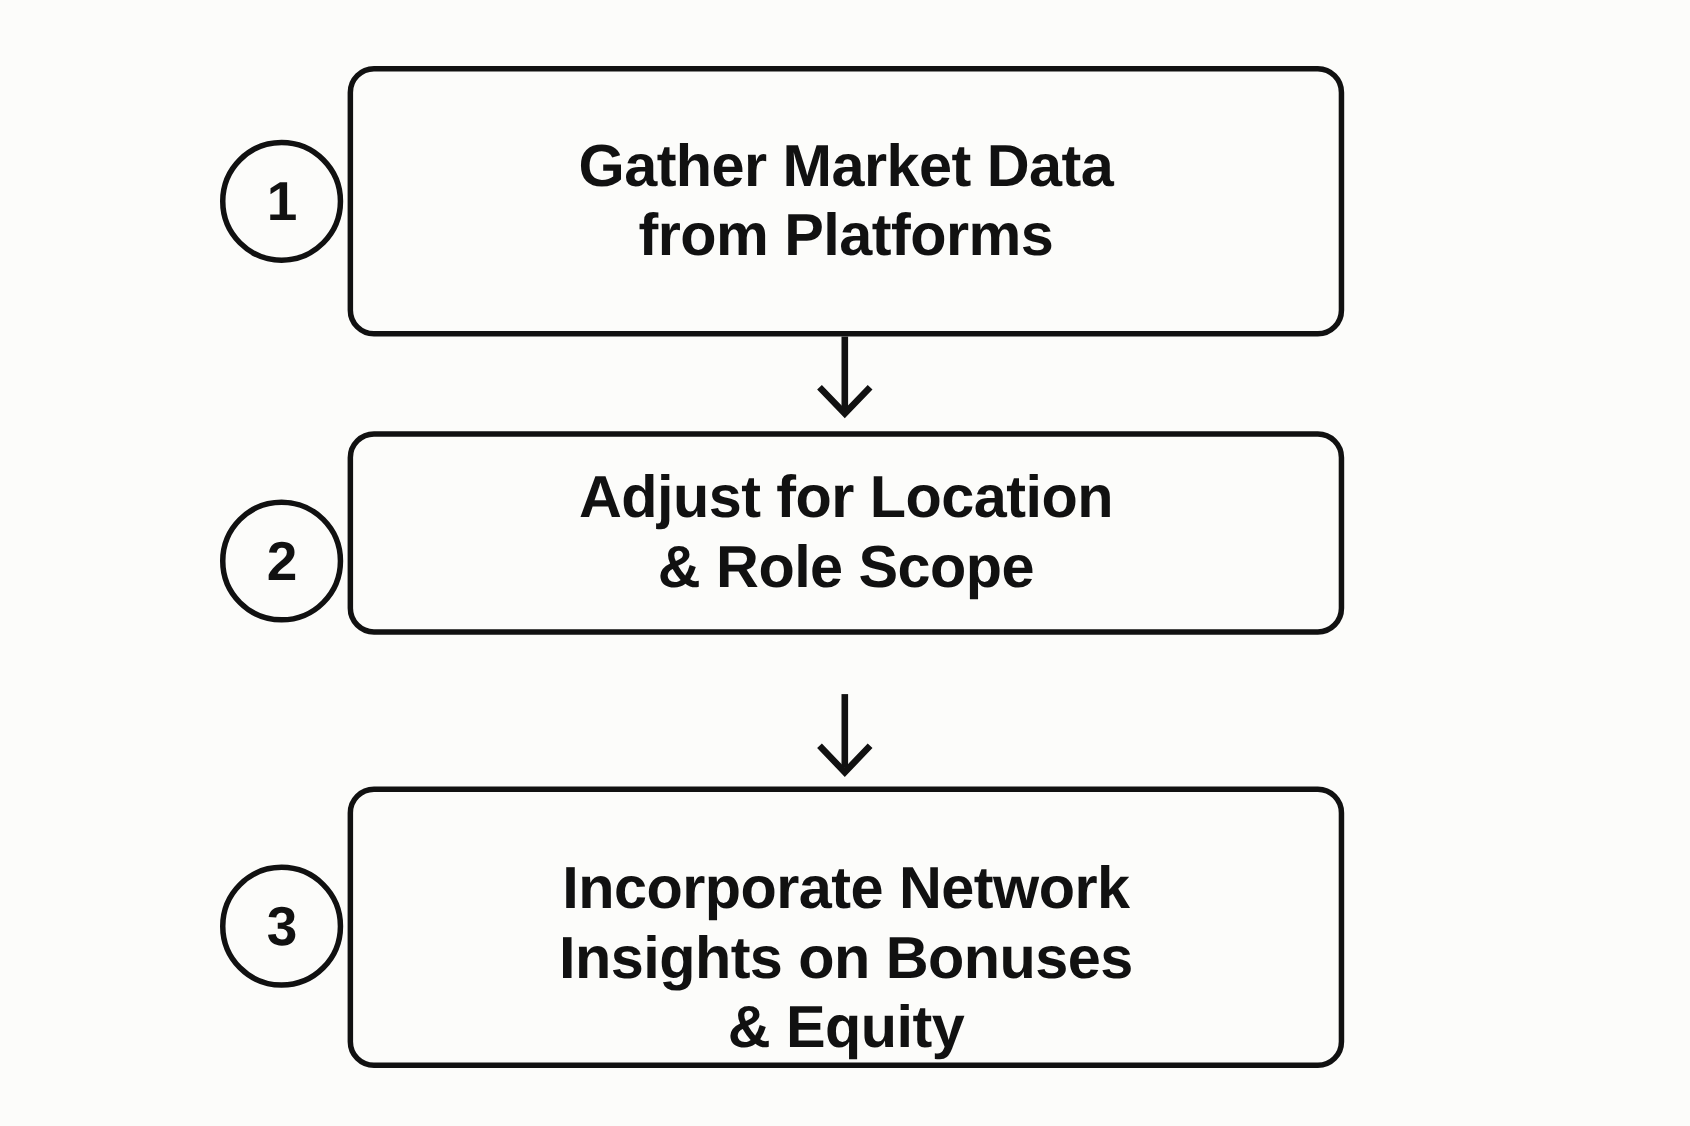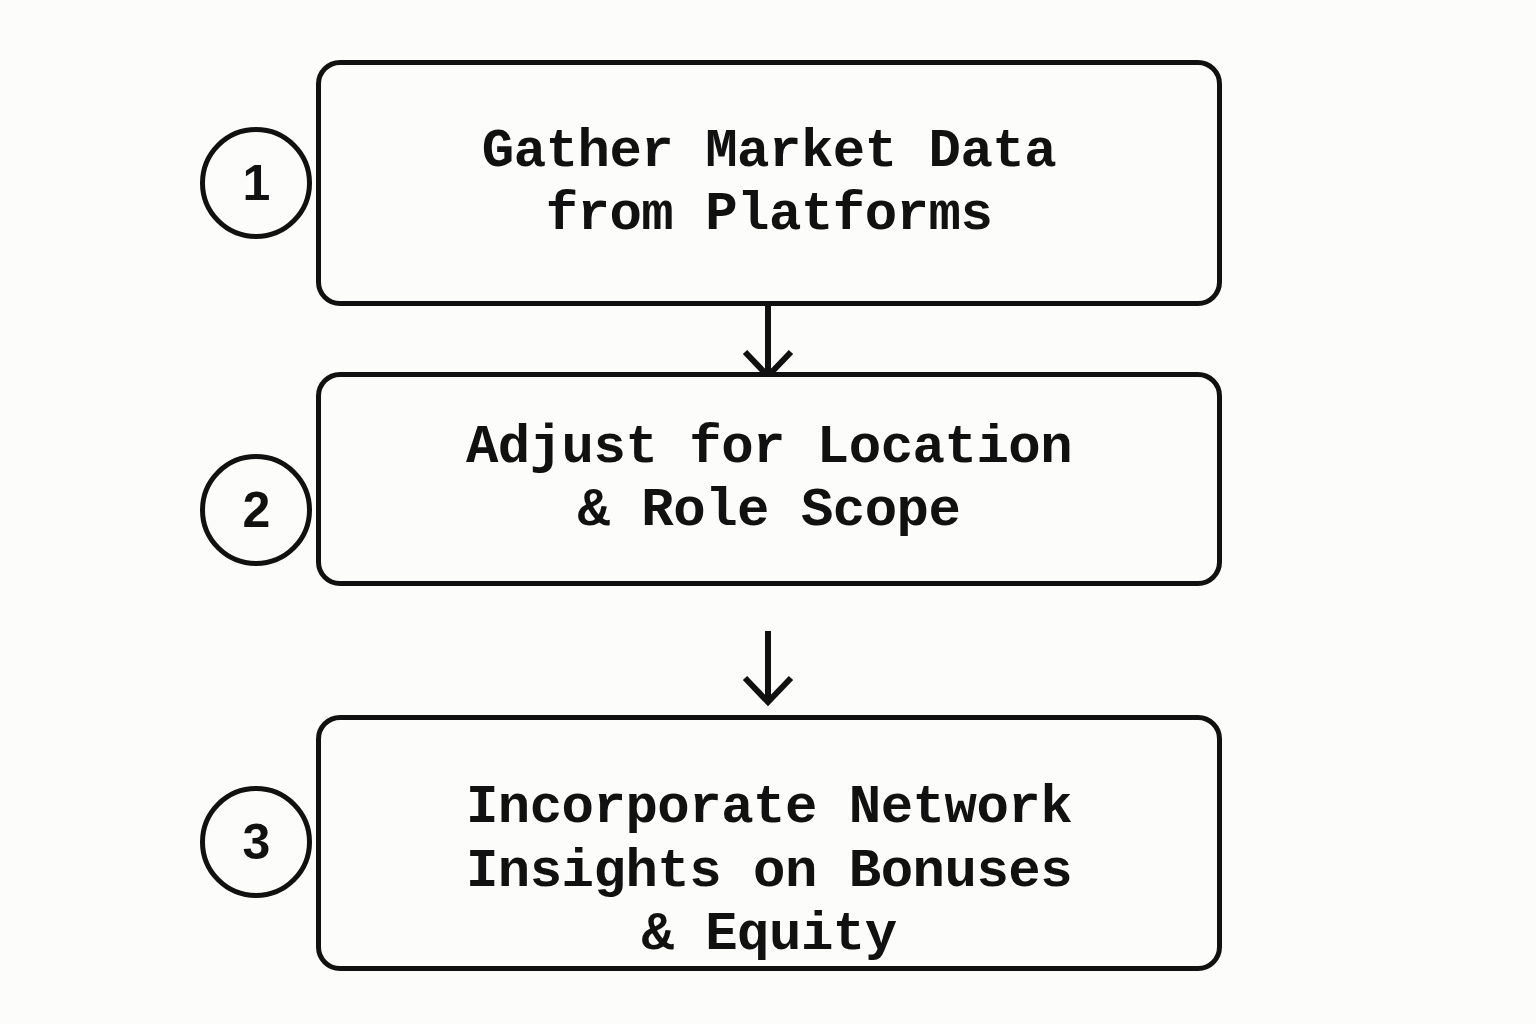--- a/index.html
+++ b/index.html
@@ -44,21 +44,21 @@
     align-items: center;
     justify-content: center;
     z-index: 2;
   }
 
   .step-label {
     display: block;
     width: 100%;
     text-align: center;
     color: #111111;
-    font-family: Liberation Mono, monospace;
+    font-family: Liberation Sans, sans-serif;
     font-weight: bold;
     font-size: 54px;
     line-height: 1.17;
     letter-spacing: -0.5px;
     white-space: pre-line;
     padding: 0 30px;
     box-sizing: border-box;
   }
 
   .step-badge {
@@ -79,21 +79,21 @@
     color: #111111;
     font-family: "Liberation Sans", sans-serif;
     font-weight: bold;
     font-size: 50px;
     line-height: 1;
     letter-spacing: -1px;
   }
 
   
   #step-box-1 { top: 60px;  height: 246px; }
-  #step-box-2 { top: 372px; height: 214px; }
+  #step-box-2 { top: 392px; height: 185px; }
   #step-box-3 { top: 715px; height: 256px; align-items: flex-end; }
 
   #step-badge-1 { left: 200px; top: 127px; }
   #step-badge-2 { left: 200px; top: 454px; }
   #step-badge-3 { left: 200px; top: 786px; }
 </style>
 </head>
 <body>
 
 <div id="flow-canvas">

